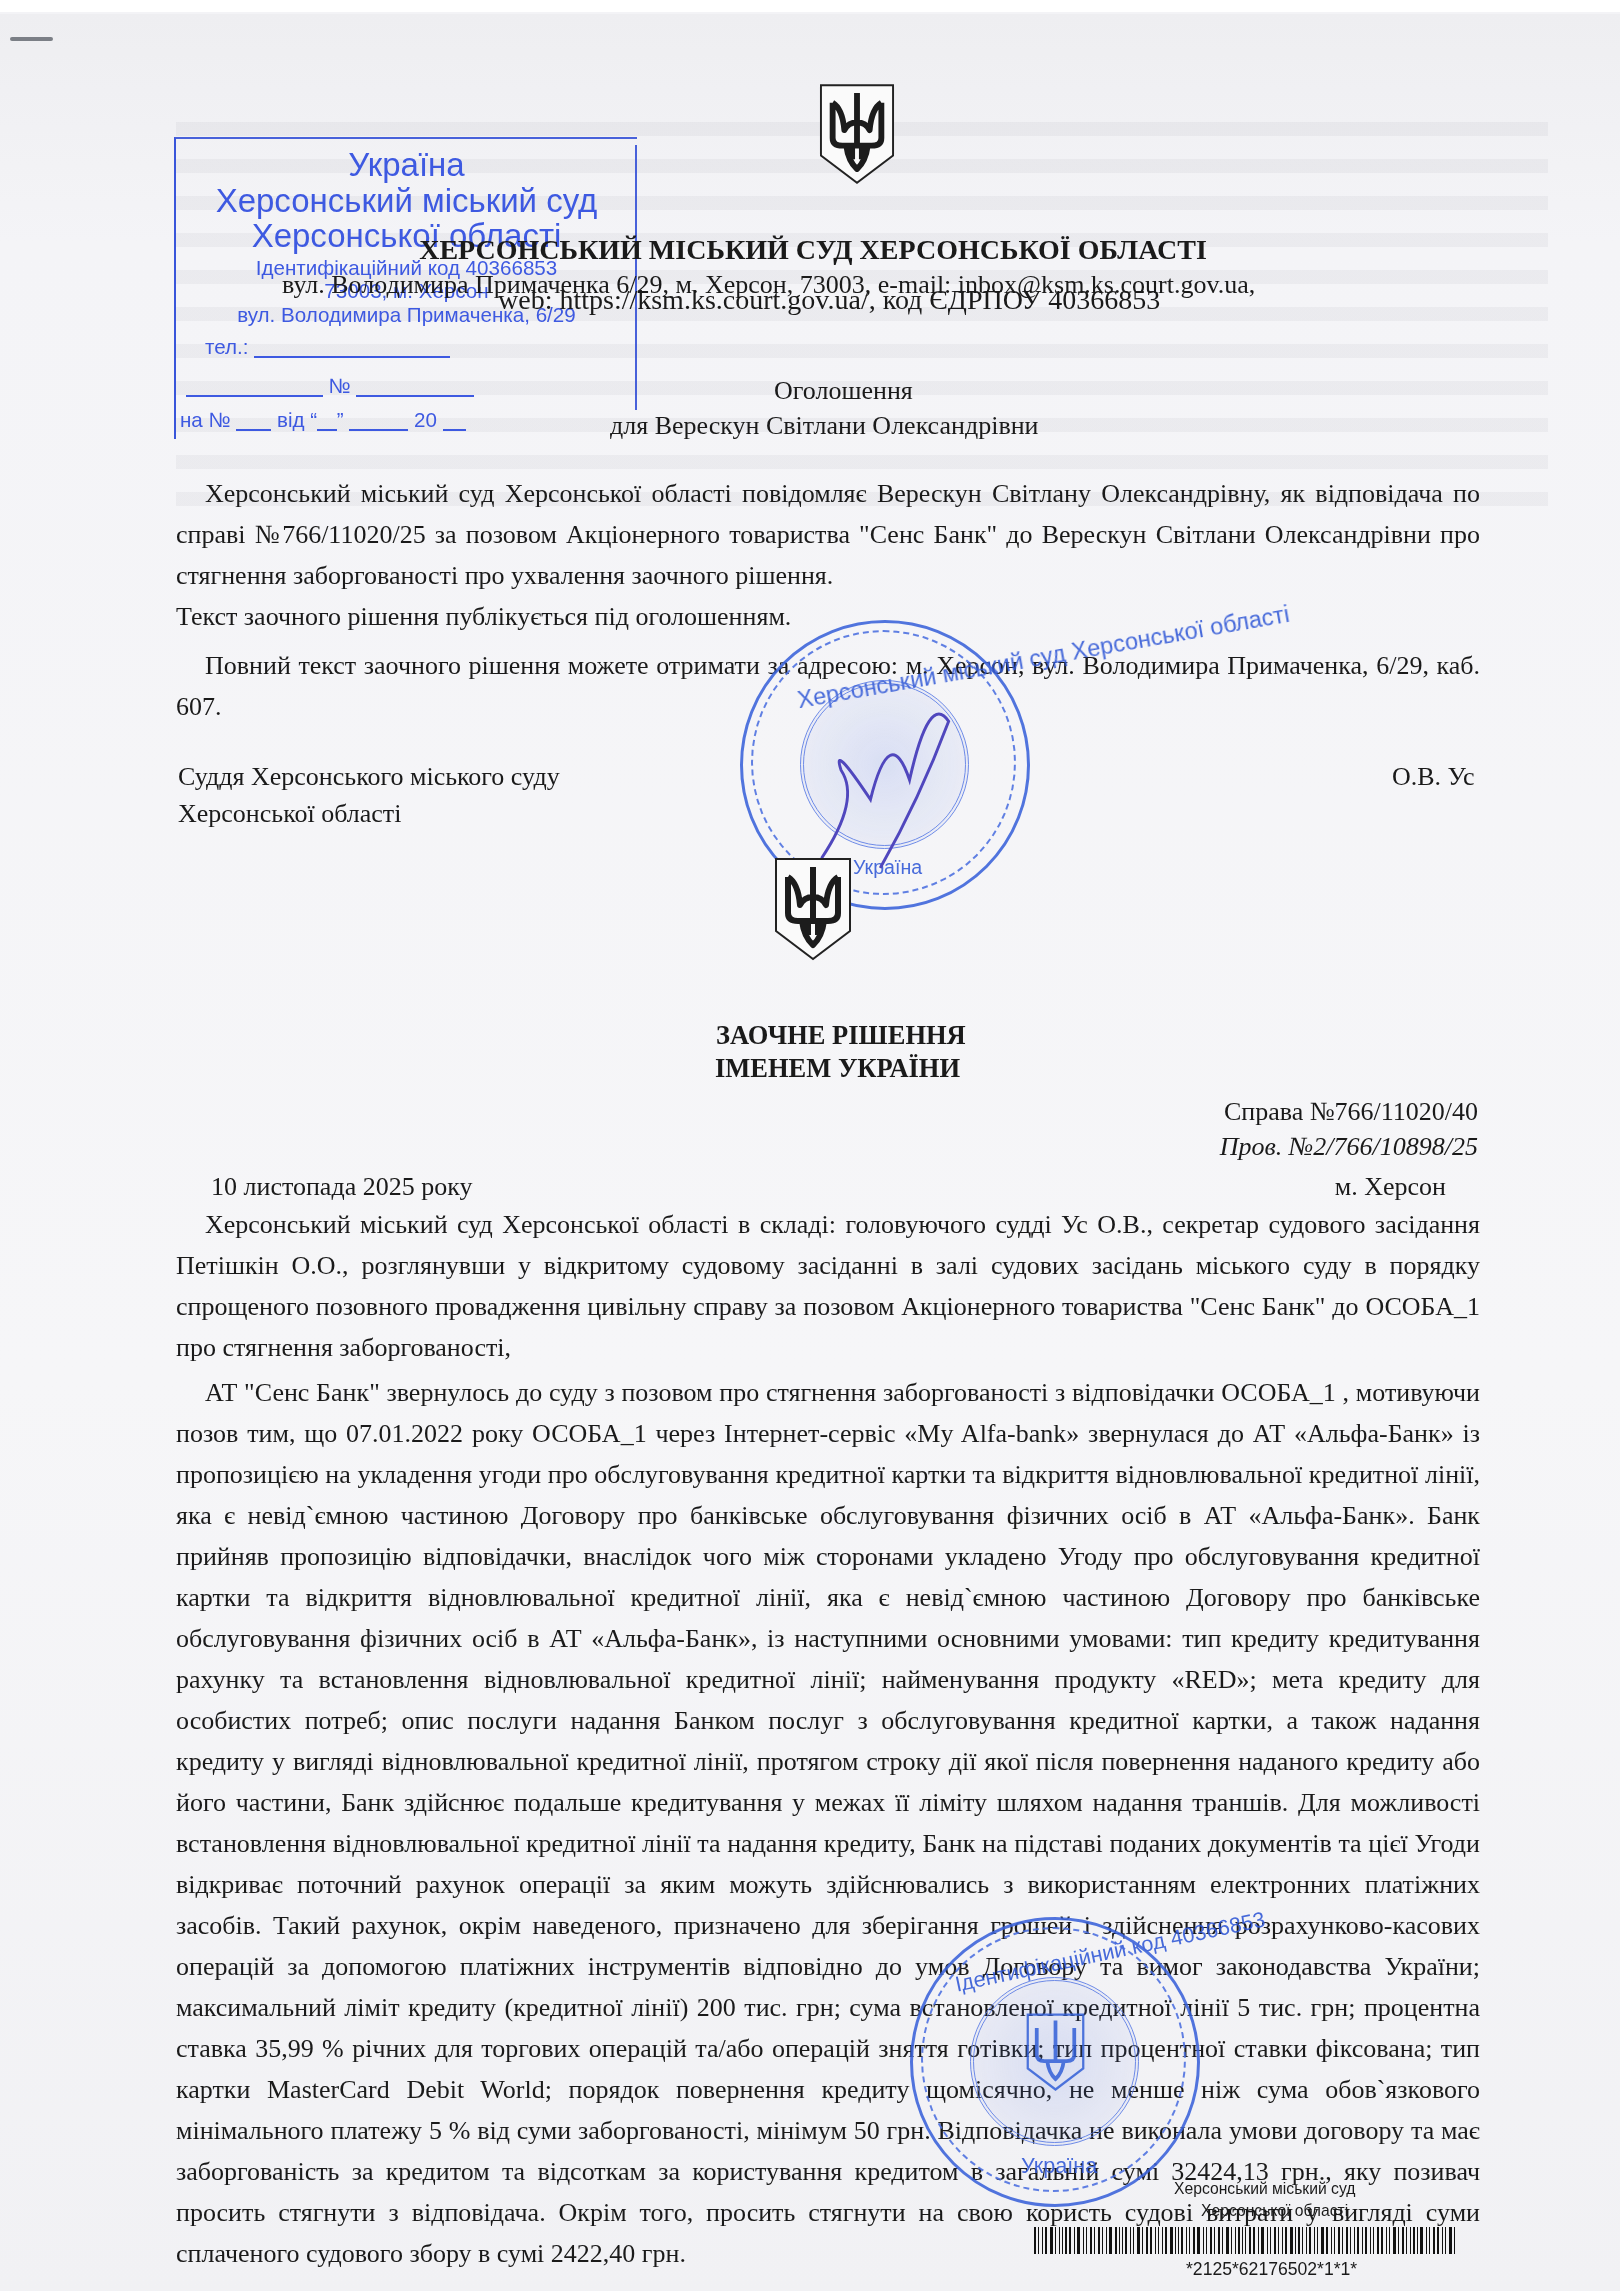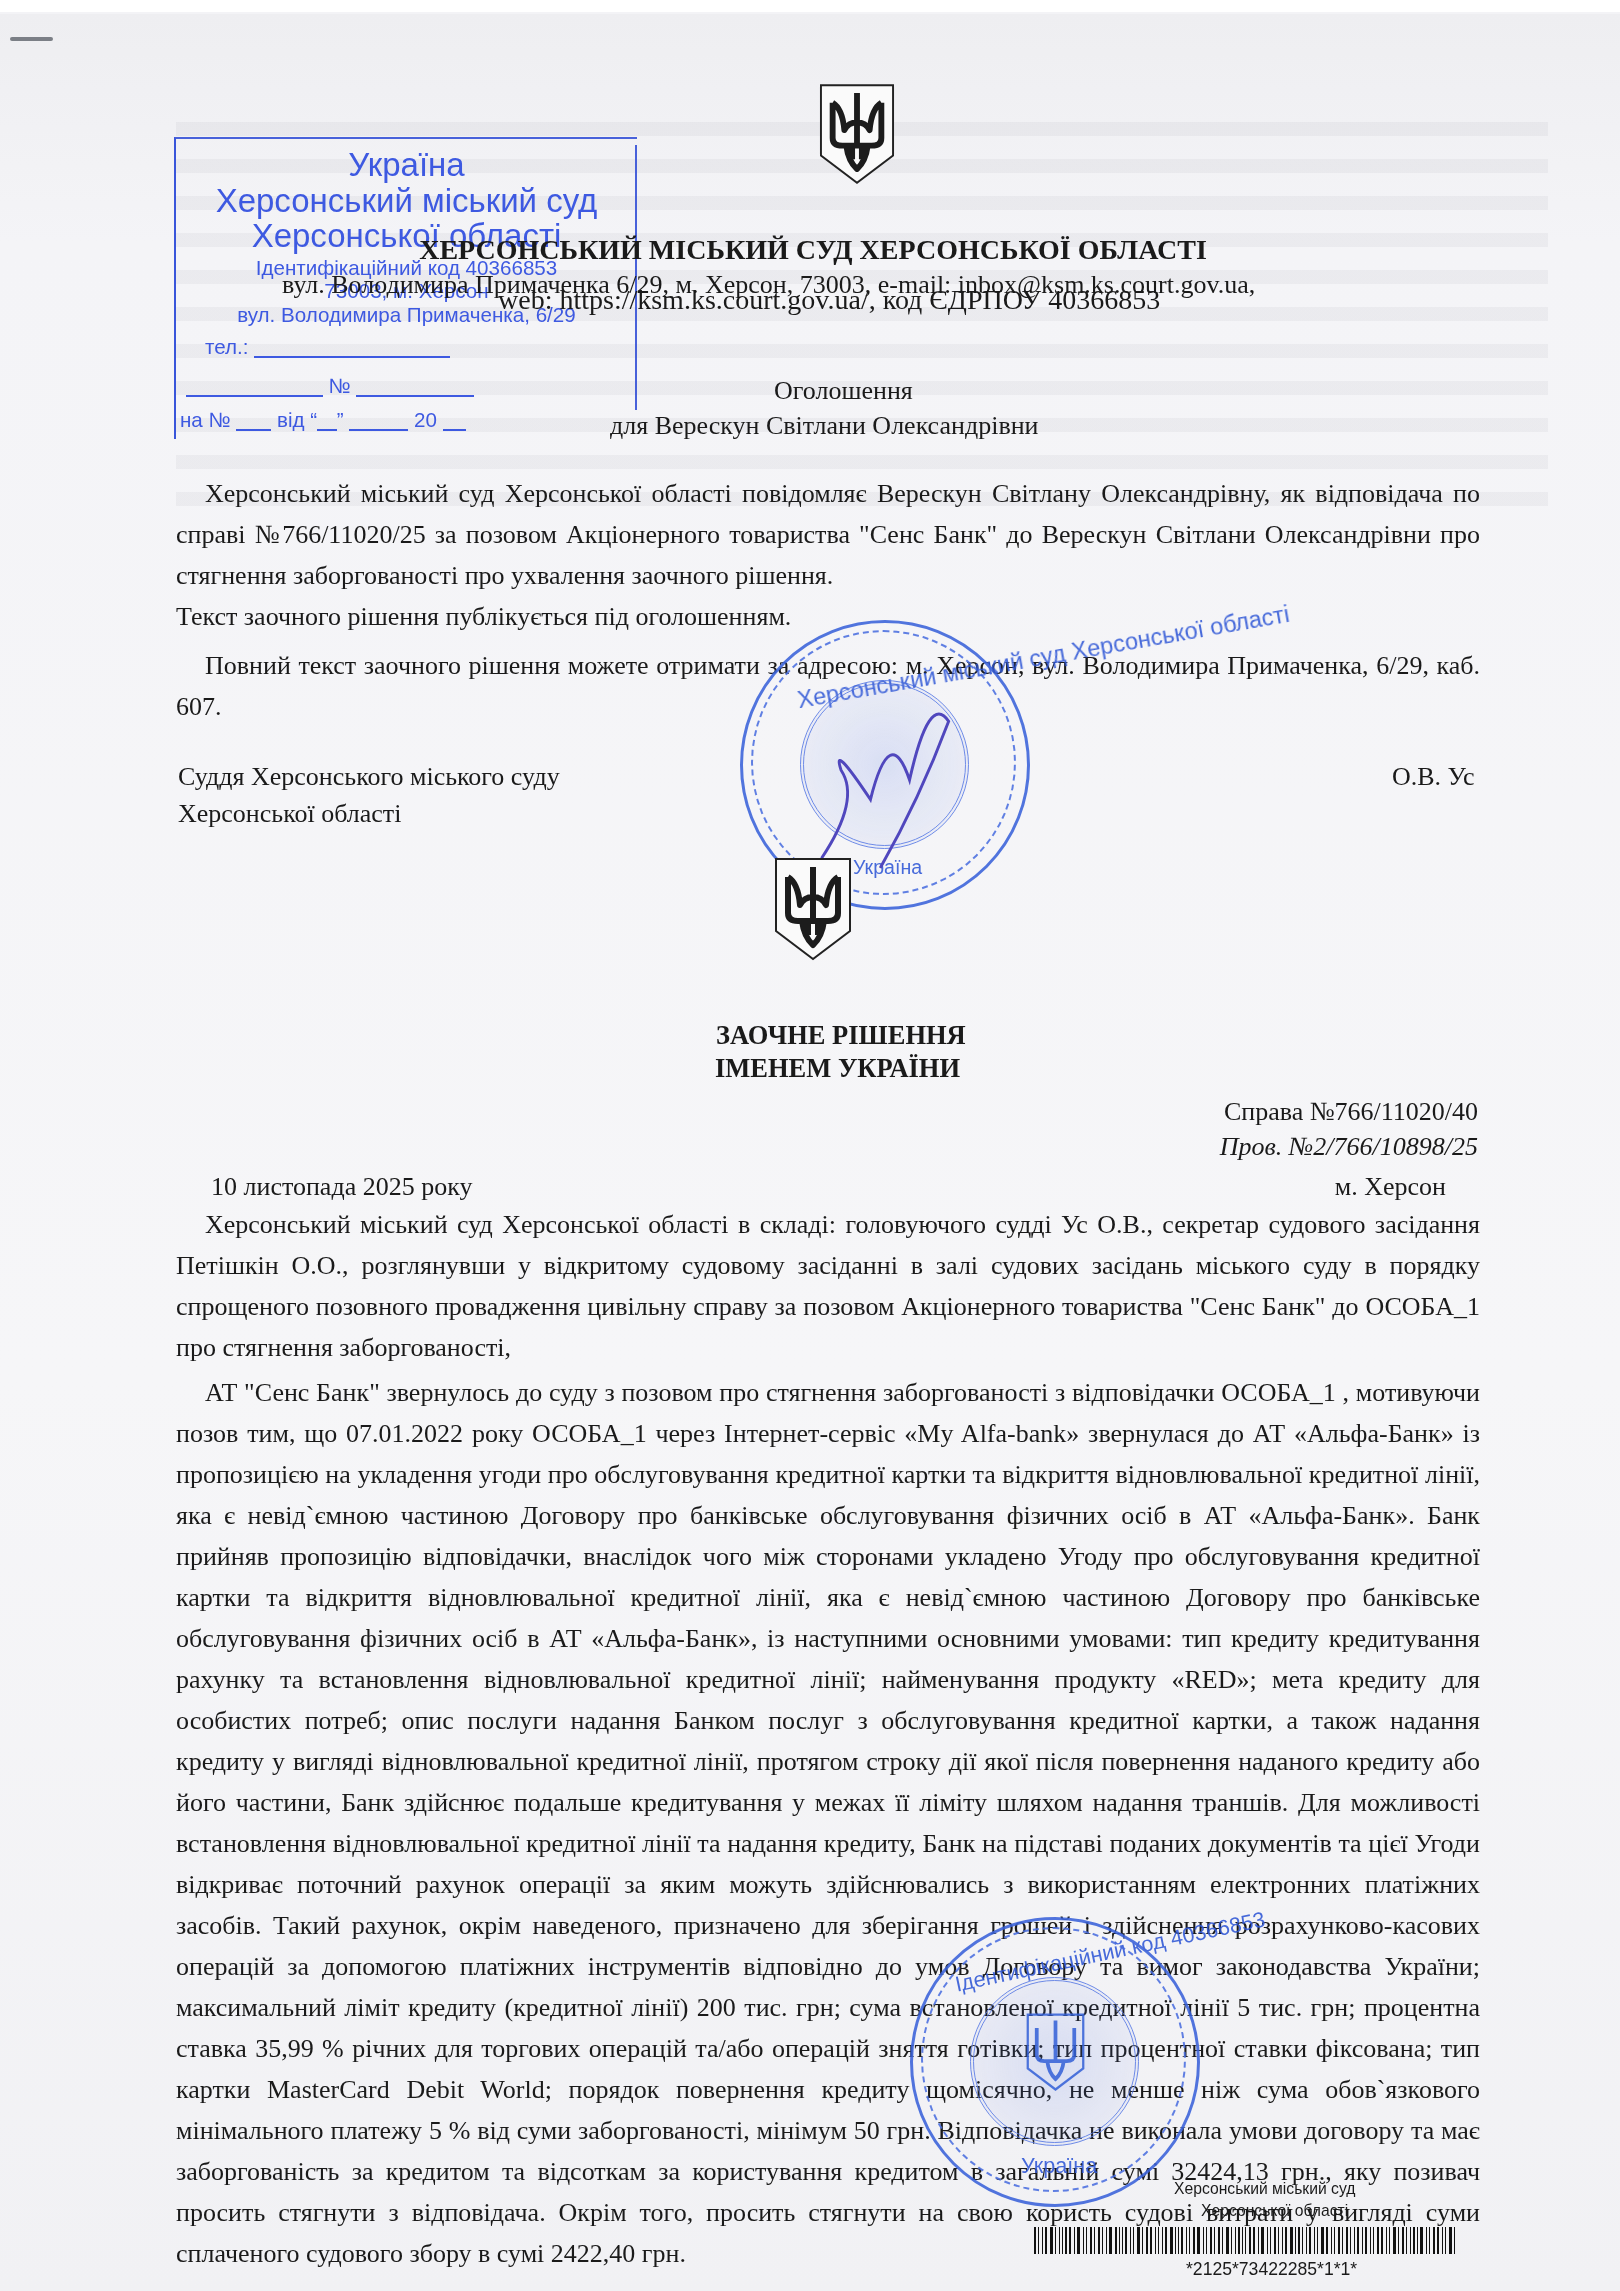--- a/index.html
+++ b/index.html
@@ -250,15 +250,15 @@
       <span style="width: 2.9px; margin-right: 2.9px;"></span>
       <span style="width: 1px; margin-right: 2px;"></span>
       <span style="width: 1px; margin-right: 2.9px;"></span>
       <span style="width: 2px; margin-right: 2px;"></span>
       <span style="width: 2px; margin-right: 2.9px;"></span>
       <span style="width: 1px; margin-right: 2px;"></span>
       <span style="width: 1px; margin-right: 2.9px;"></span>
       <span style="width: 2.9px; margin-right: 2px;"></span>
       <span style="width: 1px; margin-right: 2.9px;"></span>
     </div>
-  <div class="abs footer-small" style="left:1186px;top:2245px;font-size:17.6px;">*2125*73422285*1*1*</div>
+  <div class="abs footer-small" style="left:1186px;top:2245px;font-size:17.6px;">*2125*62176502*1*1*</div>
 </div>
 
 
 </body></html>

